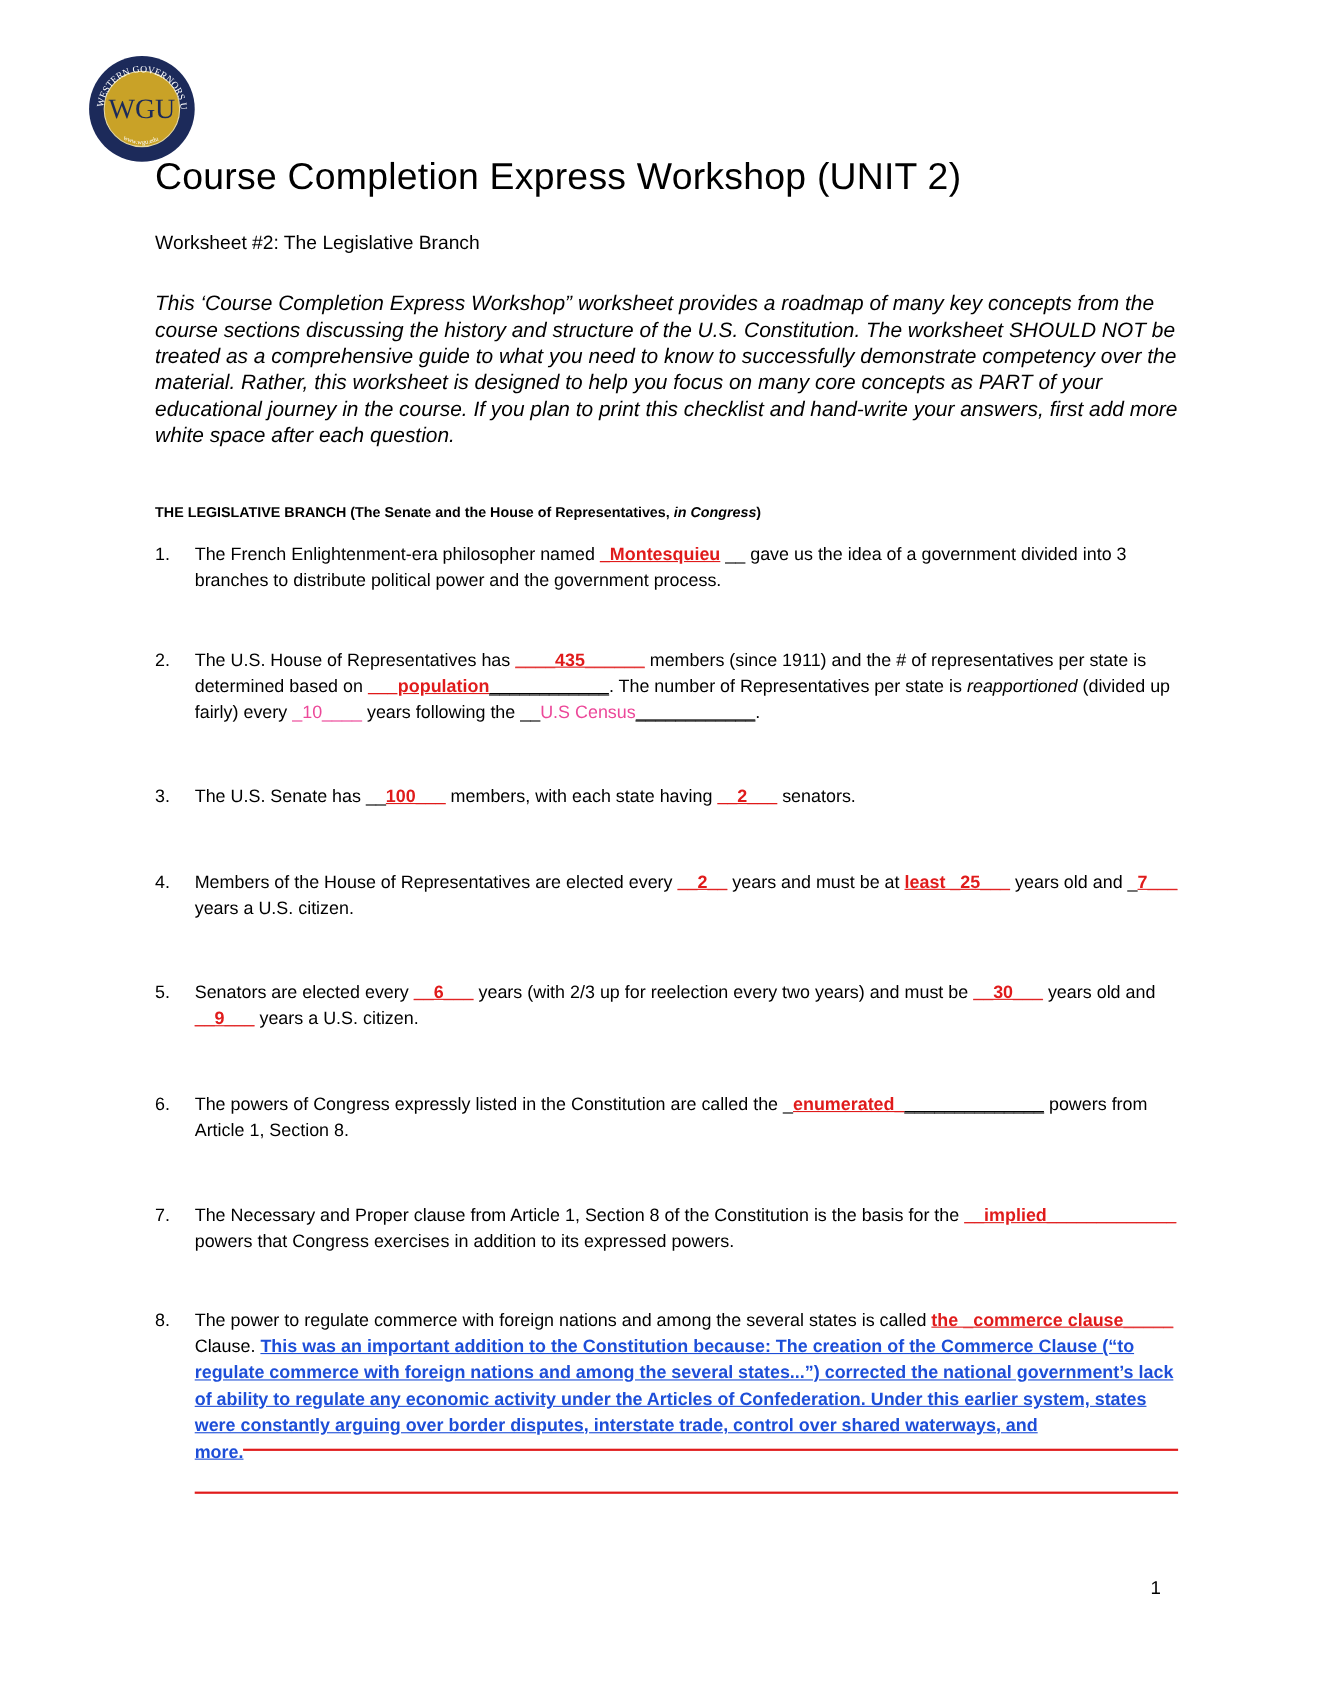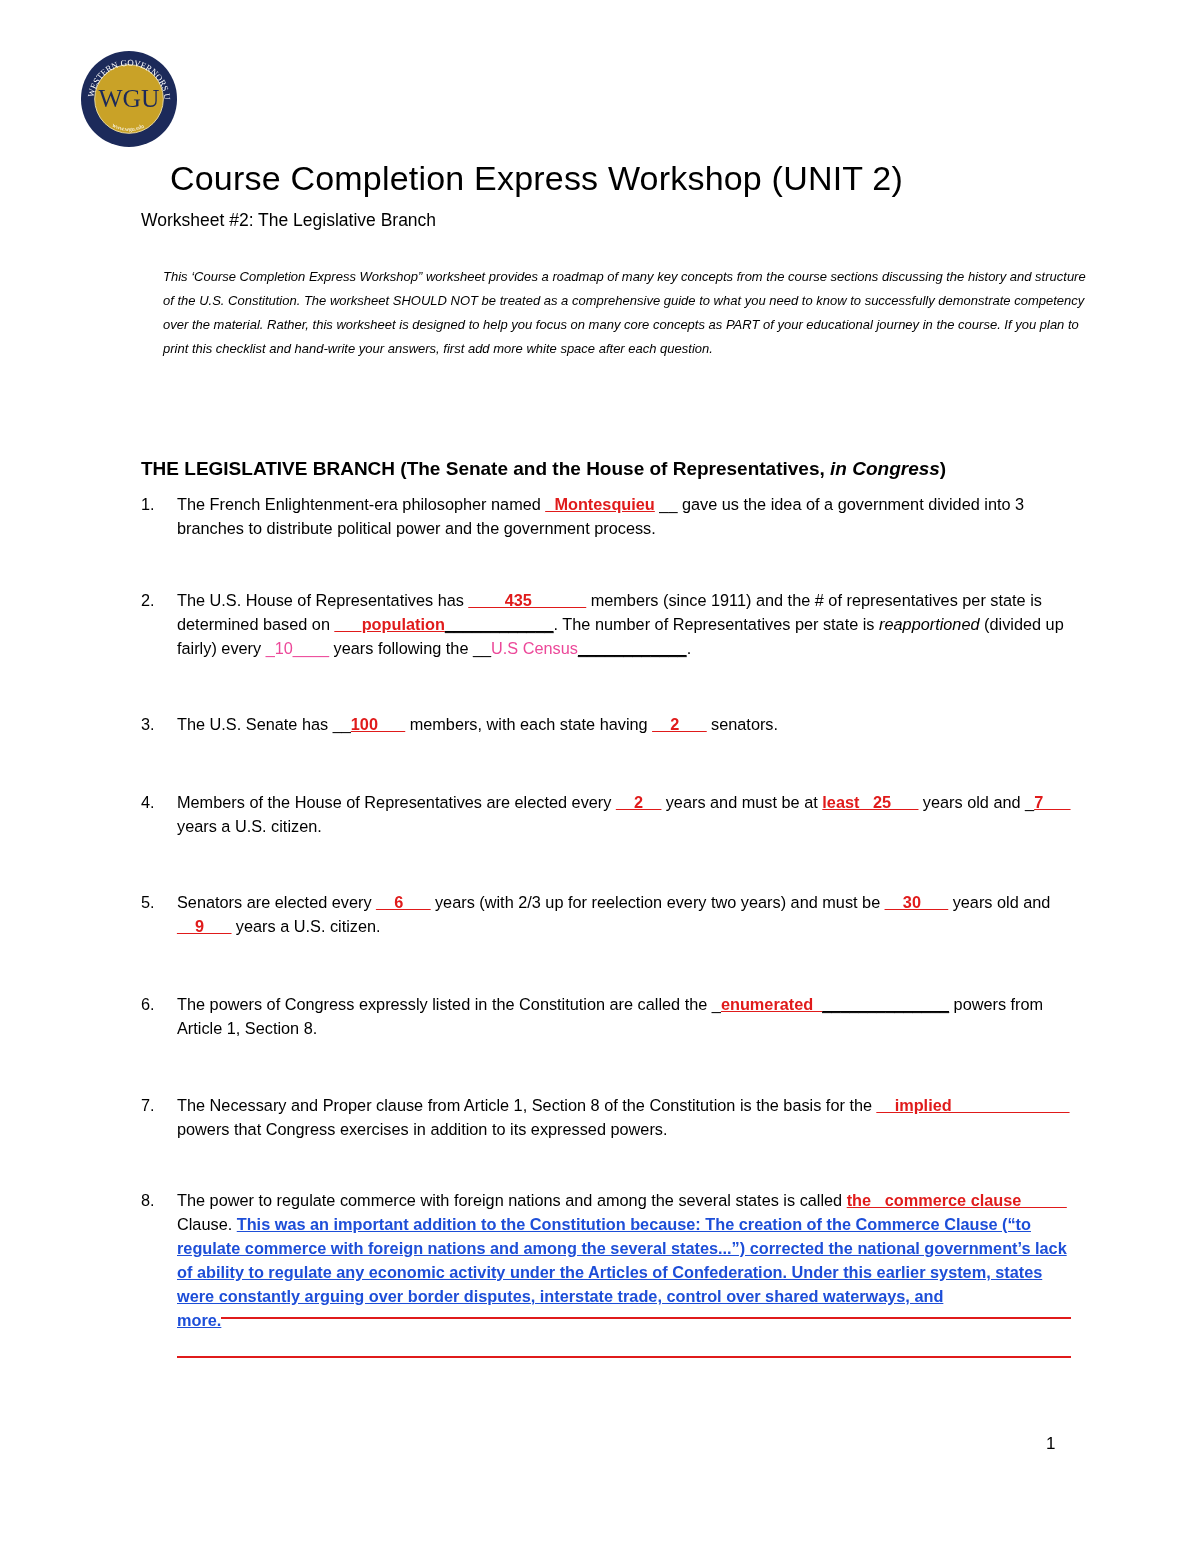--- a/index.html
+++ b/index.html
@@ -5,36 +5,35 @@
     html, body { margin: 0; padding: 0; background: #ffffff; }
     body {
       width: 1200px; height: 1553px; position: relative; overflow: hidden;
       font-family: "Liberation Sans", "DejaVu Sans", sans-serif;
       color: #000;
     }
     .logo {
       position: absolute; left: 80px; top: 50px; width: 98px; height: 98px;
     }
     .title {
-      position: absolute; left: 141px; top: 159px;
+      position: absolute; left: 141px; top: 142px;
       font-size: 34px; font-weight: normal; letter-spacing: 0.2px;
       white-space: nowrap;
-      margin-left: 29px;
     }
     .subtitle {
       position: absolute; left: 141px; top: 210px;
       font-size: 17.5px; white-space: nowrap;
     }
     .intro {
       position: absolute; left: 141px; top: 265px; width: 930px;
-      font-size: 13px; font-style: italic; line-height: 24px; margin-left: 22px;
+      font-size: 19px; font-style: italic; line-height: 24px;
     }
     .section-heading {
       position: absolute; left: 141px; top: 458px;
-      font-size: 19px; font-weight: bold; white-space: nowrap;
+      font-size: 13px; font-weight: bold; white-space: nowrap;
     }
     .section-heading em { font-style: italic; }
     .q {
       position: absolute; left: 141px; width: 930px;
       font-size: 16.3px; line-height: 24px;
     }
     .q .num { position: absolute; left: 0; top: 0; }
     .q .body { margin-left: 36px; }
     .ans { color: #e01b1b; font-weight: bold; text-decoration: underline; }
     .ans-plain { color: #ec4899; }

